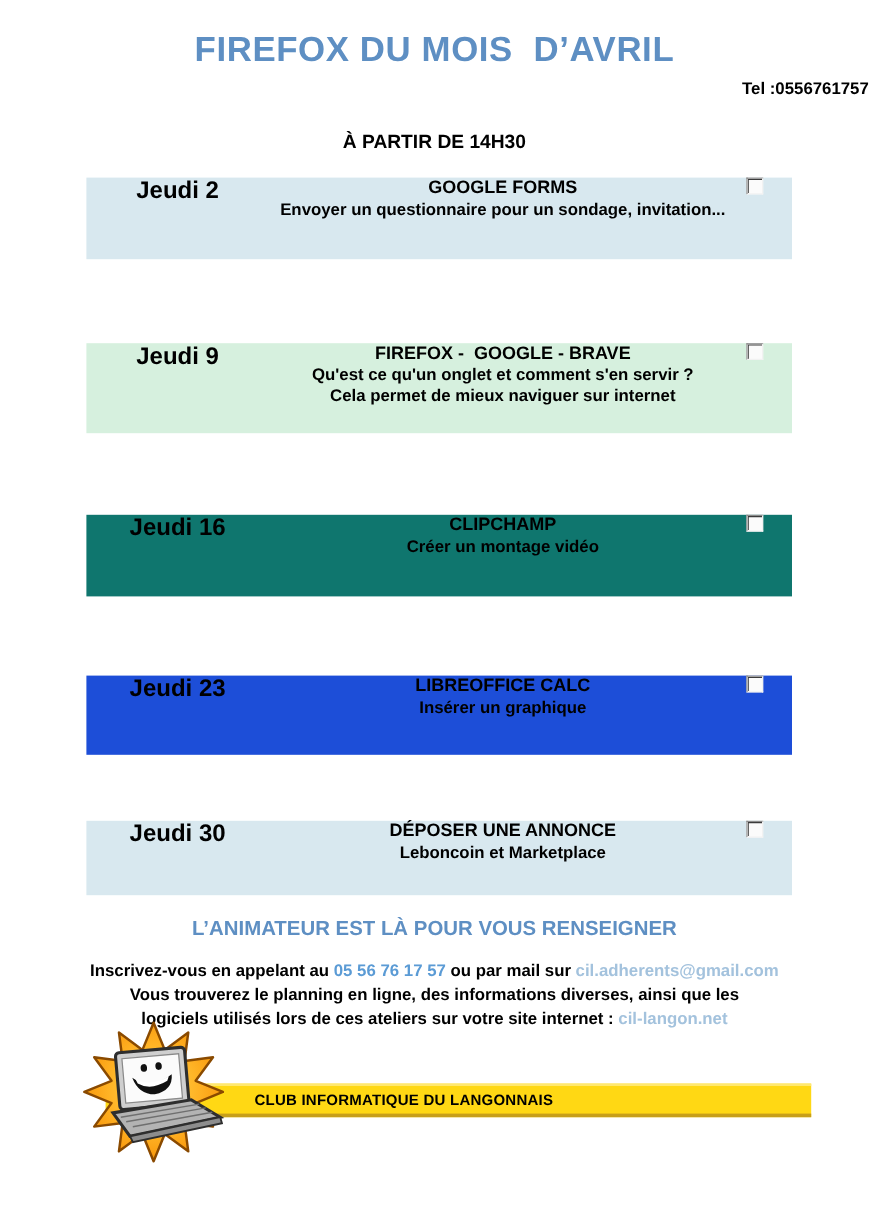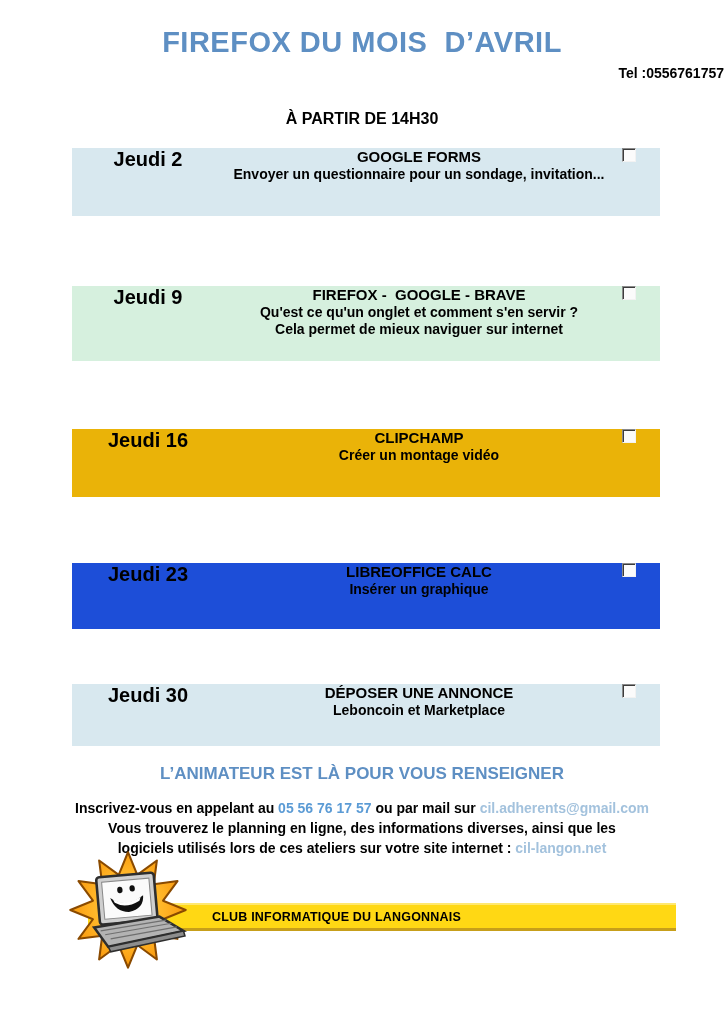--- a/index.html
+++ b/index.html
@@ -153,21 +153,21 @@
     <div class="mid-col">
       <div class="w-title pre">FIREFOX -  GOOGLE - BRAVE</div>
       <div class="w-sub">Qu'est ce qu'un onglet et comment s'en servir ?</div>
       <div class="w-sub">Cela permet de mieux naviguer sur internet</div>
     </div>
     <div class="check-col">
       <span class="checkbox"></span>
     </div>
   </div>
 
-  <div class="row row-3" style="background-color: #eab308;">
+  <div class="row row-3" style="background-color: #0f766e;">
     <div class="day-col">Jeudi 16</div>
     <div class="mid-col">
       <div class="w-title pre">CLIPCHAMP</div>
       <div class="w-sub">Créer un montage vidéo</div>
     </div>
     <div class="check-col">
       <span class="checkbox"></span>
     </div>
   </div>
 

